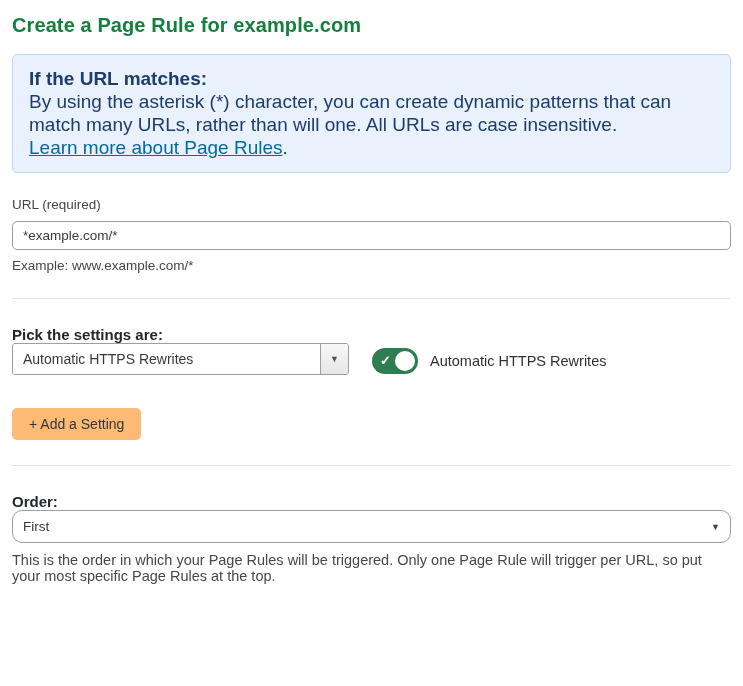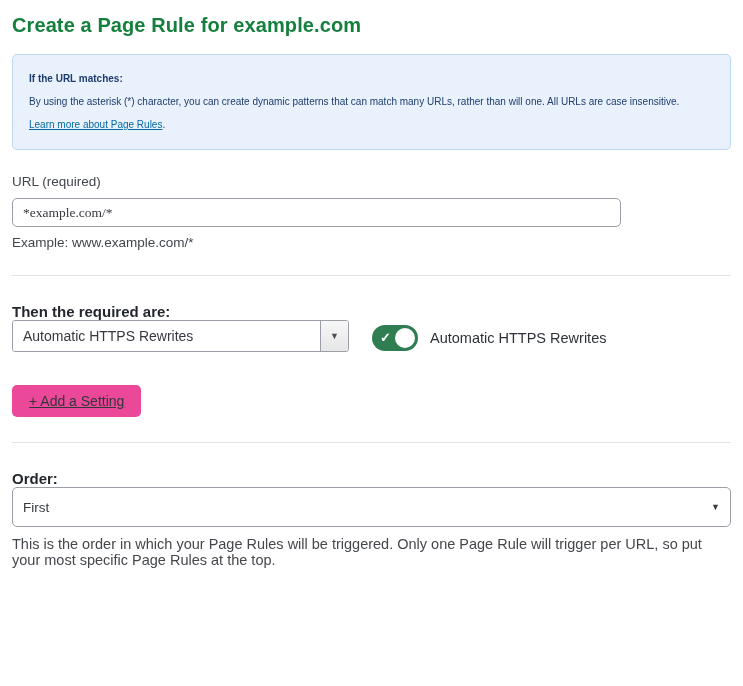--- a/index.html
+++ b/index.html
@@ -20,46 +20,46 @@
     letter-spacing: 0.1px;
   }
 
   
   .info-box {
     background: #e9f2fc;
     border: 1px solid #bcd8f7;
     border-radius: 5px;
     padding: 12px 16px 13px 16px;
     color: #1e3c6e;
-    font-size: 10px;
+    font-size: 19px;
     line-height: 23px;
     margin-bottom: 24px;
   }
   .info-heading { font-weight: 700; }
   .info-link-row a {
     color: #0369a1;
     text-decoration: underline;
     cursor: pointer;
   }
 
   
   .field-label {
     display: block;
     font-size: 13.5px;
     color: #42464d;
     margin-bottom: 9px;
   }
   .text-input {
     display: block;
-    width: 609px;
+    width: 719px;
     height: 29px;
     border: 1px solid #9a9ea6;
     border-radius: 5px;
     padding: 0 10px;
-    font-family: Liberation Serif, serif;
+    font-family: Liberation Sans, sans-serif;
     font-size: 13.5px;
     color: #36393f;
     background: #ffffff;
     outline: none;
   }
   .field-hint {
     font-size: 13.5px;
     color: #42464d;
     margin-top: 8px;
   }
@@ -156,41 +156,40 @@
 
   .btn {
     display: inline-block;
     border: none;
     border-radius: 5px;
     font-family: "Liberation Sans", sans-serif;
     font-size: 14px;
     cursor: pointer;
   }
   .btn-secondary {
-    background: #ec4899;
+    background: #fdba74;
     color: #33363b;
     padding: 8px 14px;
-    text-decoration: underline;
   }
   .add-setting-btn {
     margin-top: 33px;
     padding: 8px 17px;
     font-size: 14px;
   }
 
   
   .order-label { margin-top: 20px; }
   .select {
     display: flex;
     align-items: center;
     justify-content: space-between;
     width: 719px;
-    height: 40px;
+    height: 33px;
     border: 1px solid #9a9ea6;
-    border-radius: 5px;
+    border-radius: 10px;
     padding: 0 10px;
     background: #ffffff;
     cursor: pointer;
   }
   .select-value { font-size: 13.5px; color: #36393f; }
   .select-arrow { font-size: 9px; color: #3b3e44; }
   .order-help {
     margin-top: 9px;
     font-size: 14.5px;
     line-height: 16px;
@@ -210,21 +209,21 @@
     <div class="info-body">By using the asterisk (*) character, you can create dynamic patterns that can match many URLs, rather than will one. All URLs are case insensitive.</div>
     <div class="info-link-row"><a>Learn more about Page Rules</a><span>.</span></div>
   </div>
 
   <label class="field-label">URL (required)</label>
   <input class="text-input" type="text" value="*example.com/*" style="">
   <div class="field-hint">Example: www.example.com/*</div>
 
   <hr class="divider">
 
-  <h2 class="section-heading">Then the required are:</h2>
+  <h2 class="section-heading">Pick the settings are:</h2>
 
 
   <div class="setting-row">
     <div class="combo">
       <div class="combo-value">Automatic HTTPS Rewrites</div>
       <div class="combo-button">
           <span>▼</span>
         </div>
     </div>
     <div class="toggle-wrap">

